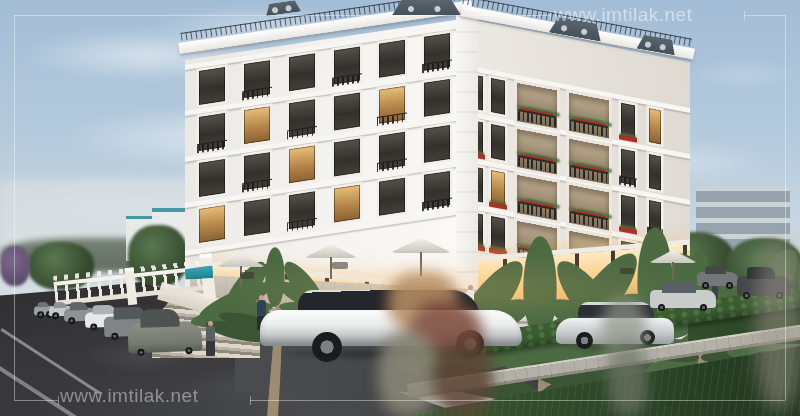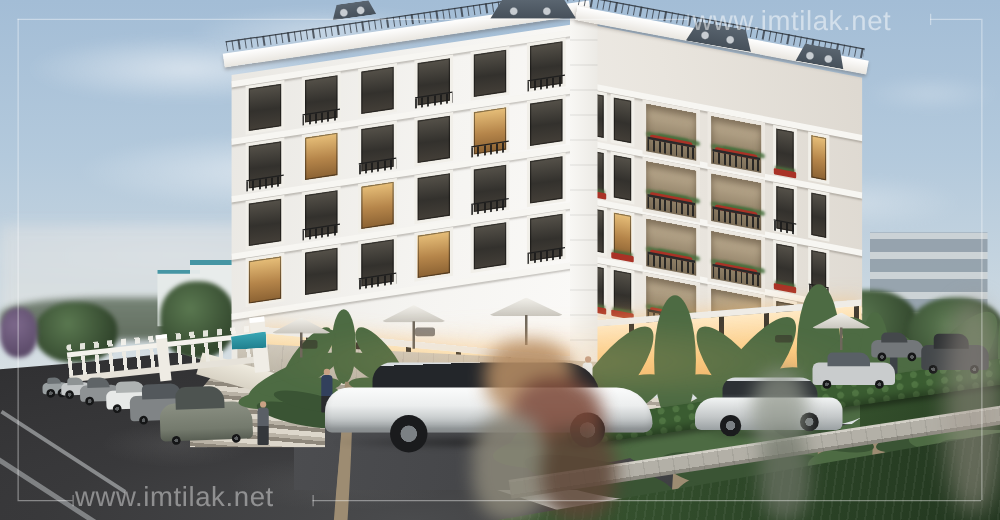--- a/index.html
+++ b/index.html
@@ -54,21 +54,21 @@
   .ppl{position:absolute;border-radius:3px 3px 1px 1px;filter:blur(.4px);}
   .ppl::before{content:"";position:absolute;top:-5px;left:25%;width:5px;height:5px;border-radius:50%;background:#c9a184;}
   .umb{position:absolute;clip-path:polygon(50% 0,100% 92%,94% 100%,6% 100%,0 92%);
     background:linear-gradient(180deg,#f2f0ea,#c9c6be);}
   .pole{position:absolute;width:2px;background:#6e675c;}
   .speck{position:absolute;background:rgba(50,44,38,.55);border-radius:2px;filter:blur(.5px);}
   .blur-fig{position:absolute;filter:blur(7px);}
   .blob{position:absolute;border-radius:42%;}
   
   .wline{position:absolute;background:rgba(255,255,255,.4);}
-  .wm{position:absolute;color:rgba(255,255,255,.5);font-size:22px;letter-spacing:.5px;white-space:nowrap;}
+  .wm{position:absolute;color:rgba(255,255,255,.5);font-size:19px;letter-spacing:.5px;white-space:nowrap;}
 </style>
 </head>
 <body>
 
 <div id="canvas">
 
   <div class="abs cl" style="left:20px;top:28px;width:260px;height:54px;opacity:.55;"></div>
   <div class="abs cl" style="left:60px;top:106px;width:320px;height:62px;opacity:.5;"></div>
   <div class="abs cl" style="left:-20px;top:176px;width:320px;height:56px;opacity:.6;"></div>
   <div class="abs cl" style="left:150px;top:6px;width:220px;height:40px;opacity:.4;"></div>

